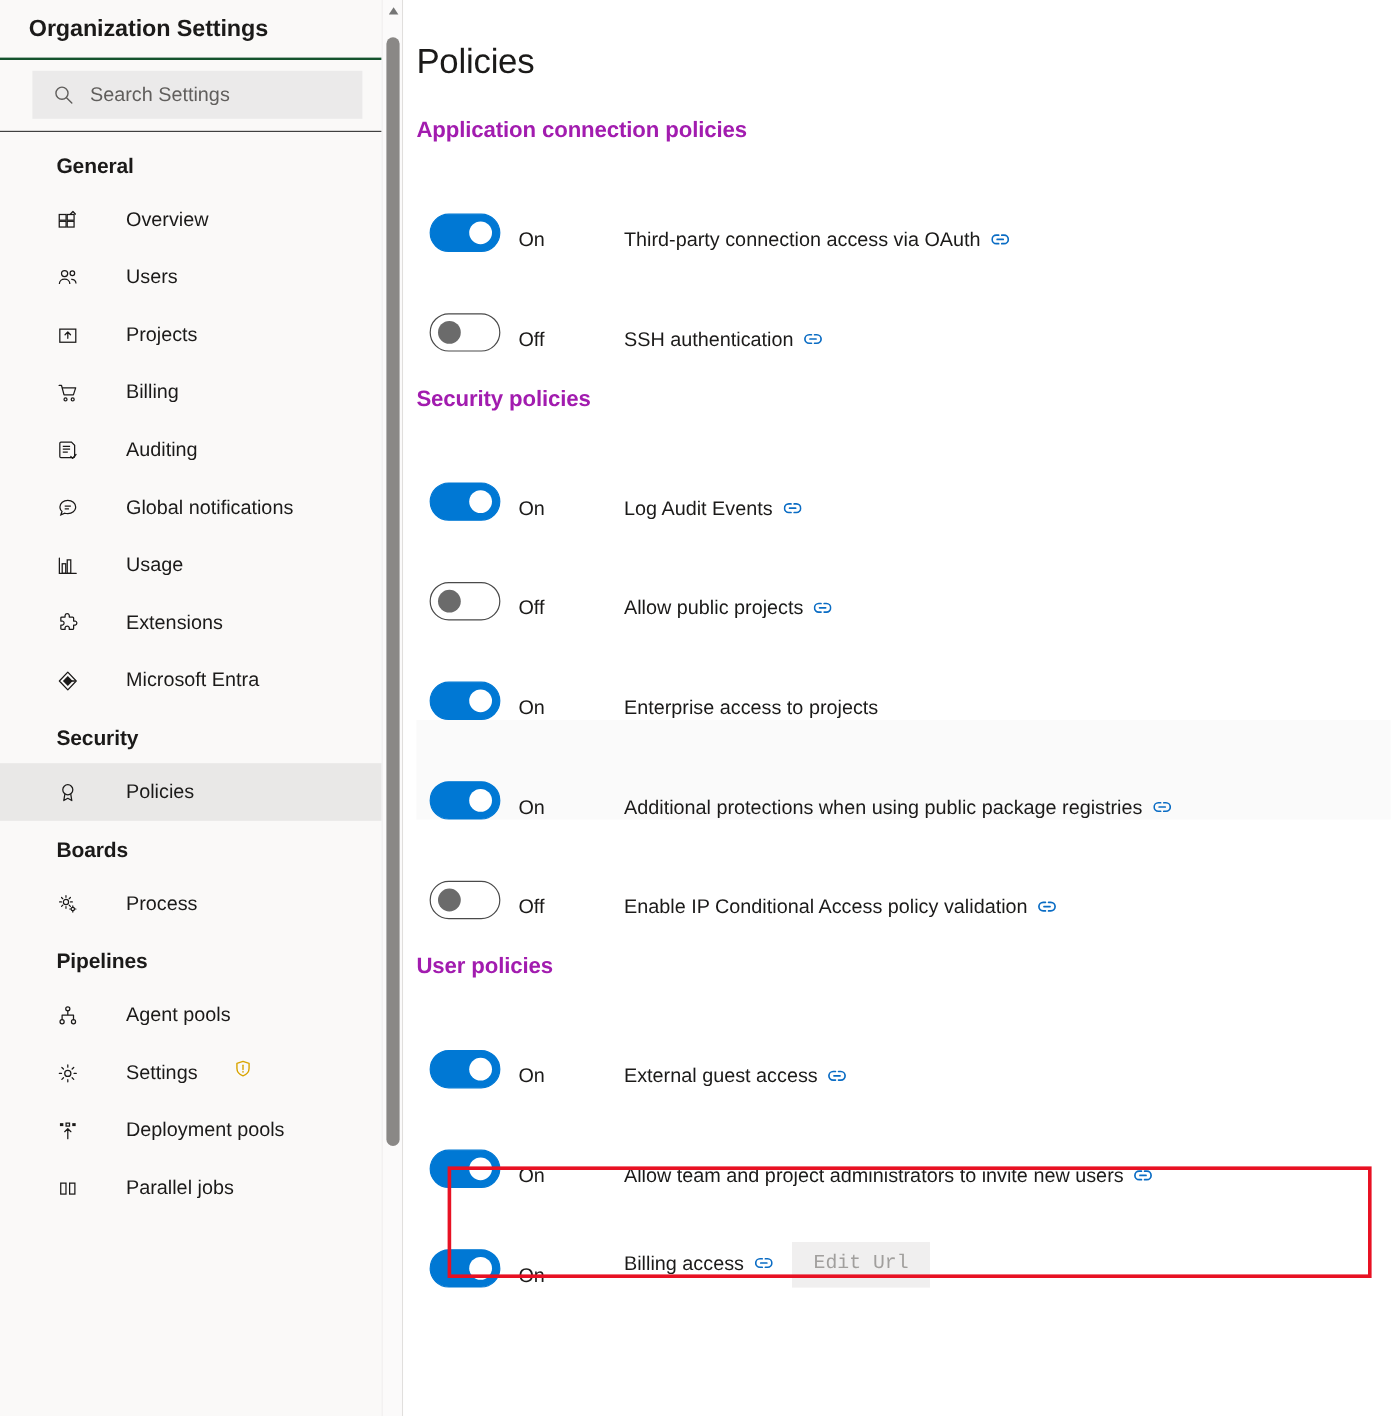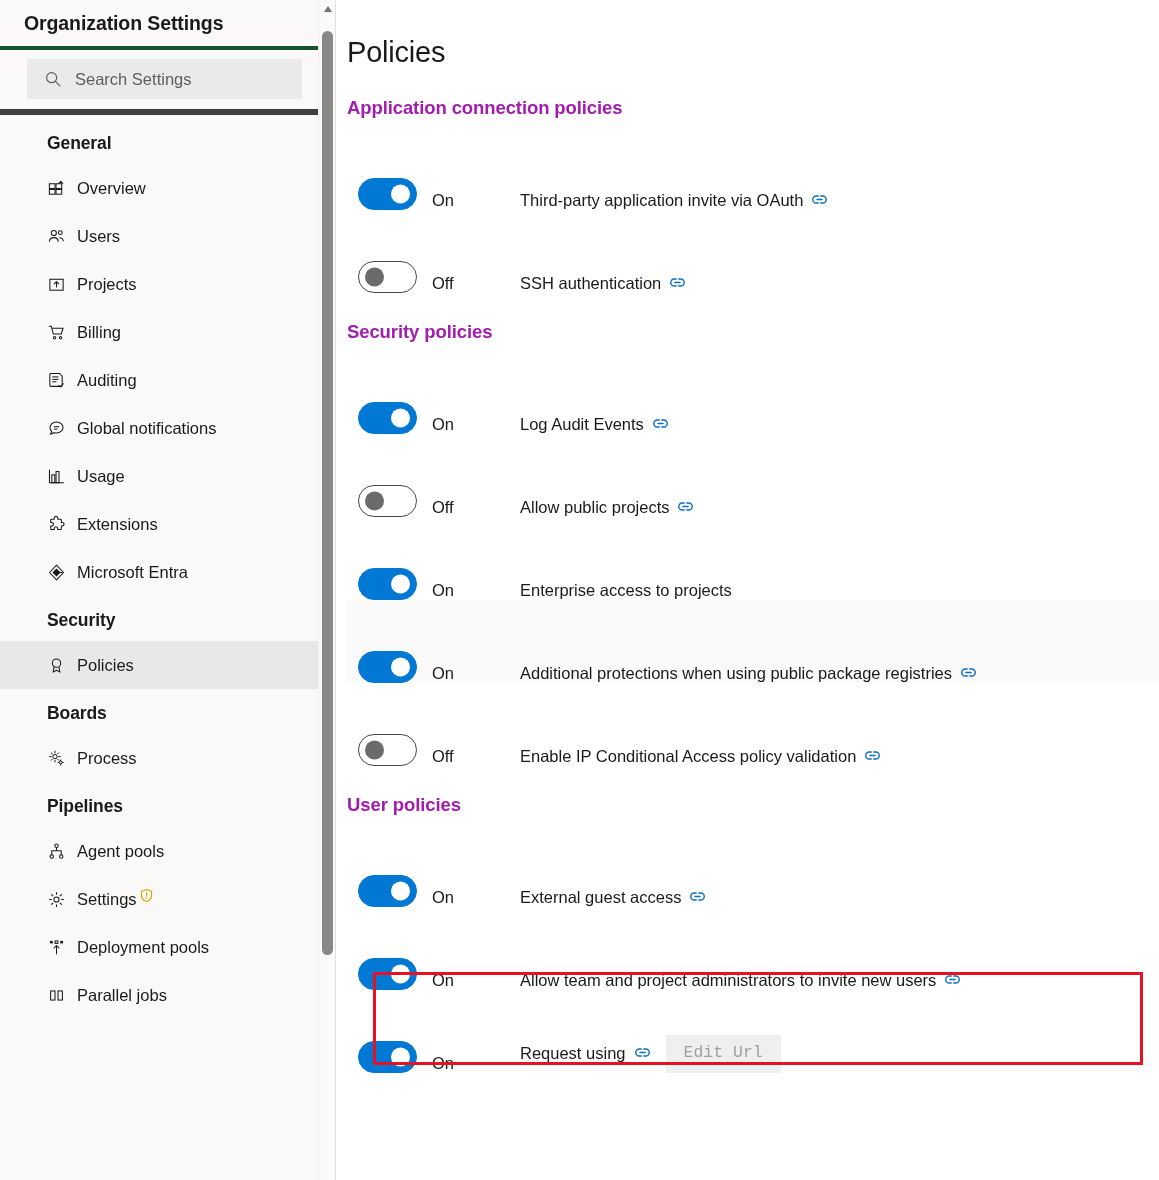--- a/index.html
+++ b/index.html
@@ -26,31 +26,31 @@
     background: #faf9f8;
     border-right: 1px solid #e1dfdd;
     overflow: hidden;
     flex: 0 0 336px;
   }
   .sidebar-header {
     height: 50px;
     display: flex;
     align-items: center;
     padding: 0 0 0 24px;
-    border-bottom: 4px solid #14532d;
+    border-bottom: 2px solid #14532d;
   }
   .sidebar-title {
     font-size: 19.5px;
     font-weight: bold;
     color: #1b1a19;
     letter-spacing: -0.1px;
   }
   .search-wrap {
     padding: 9px 33px 10px 27px;
-    border-bottom: 6px solid #404040;
+    border-bottom: 1px solid #404040;
   }
   .search-box {
     height: 40px;
     background: #ebeaea;
     border: none;
     display: flex;
     align-items: center;
     padding-left: 17px;
     cursor: text;
   }
@@ -81,20 +81,21 @@
     padding: 14px 0 10px 47px;
     letter-spacing: -0.1px;
   }
   .nav-item {
     display: flex;
     align-items: center;
     height: 48px;
     padding-left: 47px;
     cursor: pointer;
     color: #323130;
+    gap: 28px;
   }
   .nav-item.selected { background: #e9e8e7; }
   .nav-icon {
     width: 19px; height: 19px;
     flex: 0 0 19px;
     color: #1b1a19;
     display: block;
     margin-right: 11px;
   }
   .nav-label {
@@ -419,21 +420,21 @@
     <h1 class="page-title">Policies</h1>
     <div id="sections-root">
         <div class="section">
           <div class="section-title">Application connection policies</div>
           <div class="policy-row">
             <div class="toggle">
               <div class="knob"></div>
             </div>
             <span class="toggle-state">On</span>
             <span class="policy-label">
-              <span>Third-party application invite via OAuth</span>
+              <span>Third-party connection access via OAuth</span>
               <span class="link-icon"><svg viewBox="0 0 16 16" fill="none" stroke="currentColor" stroke-width="1.5">
                   <path d="M6.6 4.2h-2a3.8 3.8 0 0 0 0 7.6h2" stroke-linecap="round"></path>
                   <path d="M9.4 4.2h2a3.8 3.8 0 0 1 0 7.6h-2" stroke-linecap="round"></path>
                   <line x1="5.3" y1="8" x2="10.7" y2="8" stroke-linecap="round"></line>
                 </svg></span>
             </span>
           </div>
           <div class="policy-row">
             <div class="toggle off">
               <div class="knob"></div>
@@ -546,21 +547,21 @@
                   <line x1="5.3" y1="8" x2="10.7" y2="8" stroke-linecap="round"></line>
                 </svg></span>
             </span>
           </div>
           <div class="policy-row">
             <div class="toggle">
               <div class="knob"></div>
             </div>
             <span class="toggle-state">On</span>
             <span class="policy-label">
-              <span>Request using</span>
+              <span>Billing access</span>
               <span class="link-icon"><svg viewBox="0 0 16 16" fill="none" stroke="currentColor" stroke-width="1.5">
                   <path d="M6.6 4.2h-2a3.8 3.8 0 0 0 0 7.6h2" stroke-linecap="round"></path>
                   <path d="M9.4 4.2h2a3.8 3.8 0 0 1 0 7.6h-2" stroke-linecap="round"></path>
                   <line x1="5.3" y1="8" x2="10.7" y2="8" stroke-linecap="round"></line>
                 </svg></span>
               <button class="edit-url-btn">Edit Url</button>
             </span>
           </div>
         </div>
       </div>

